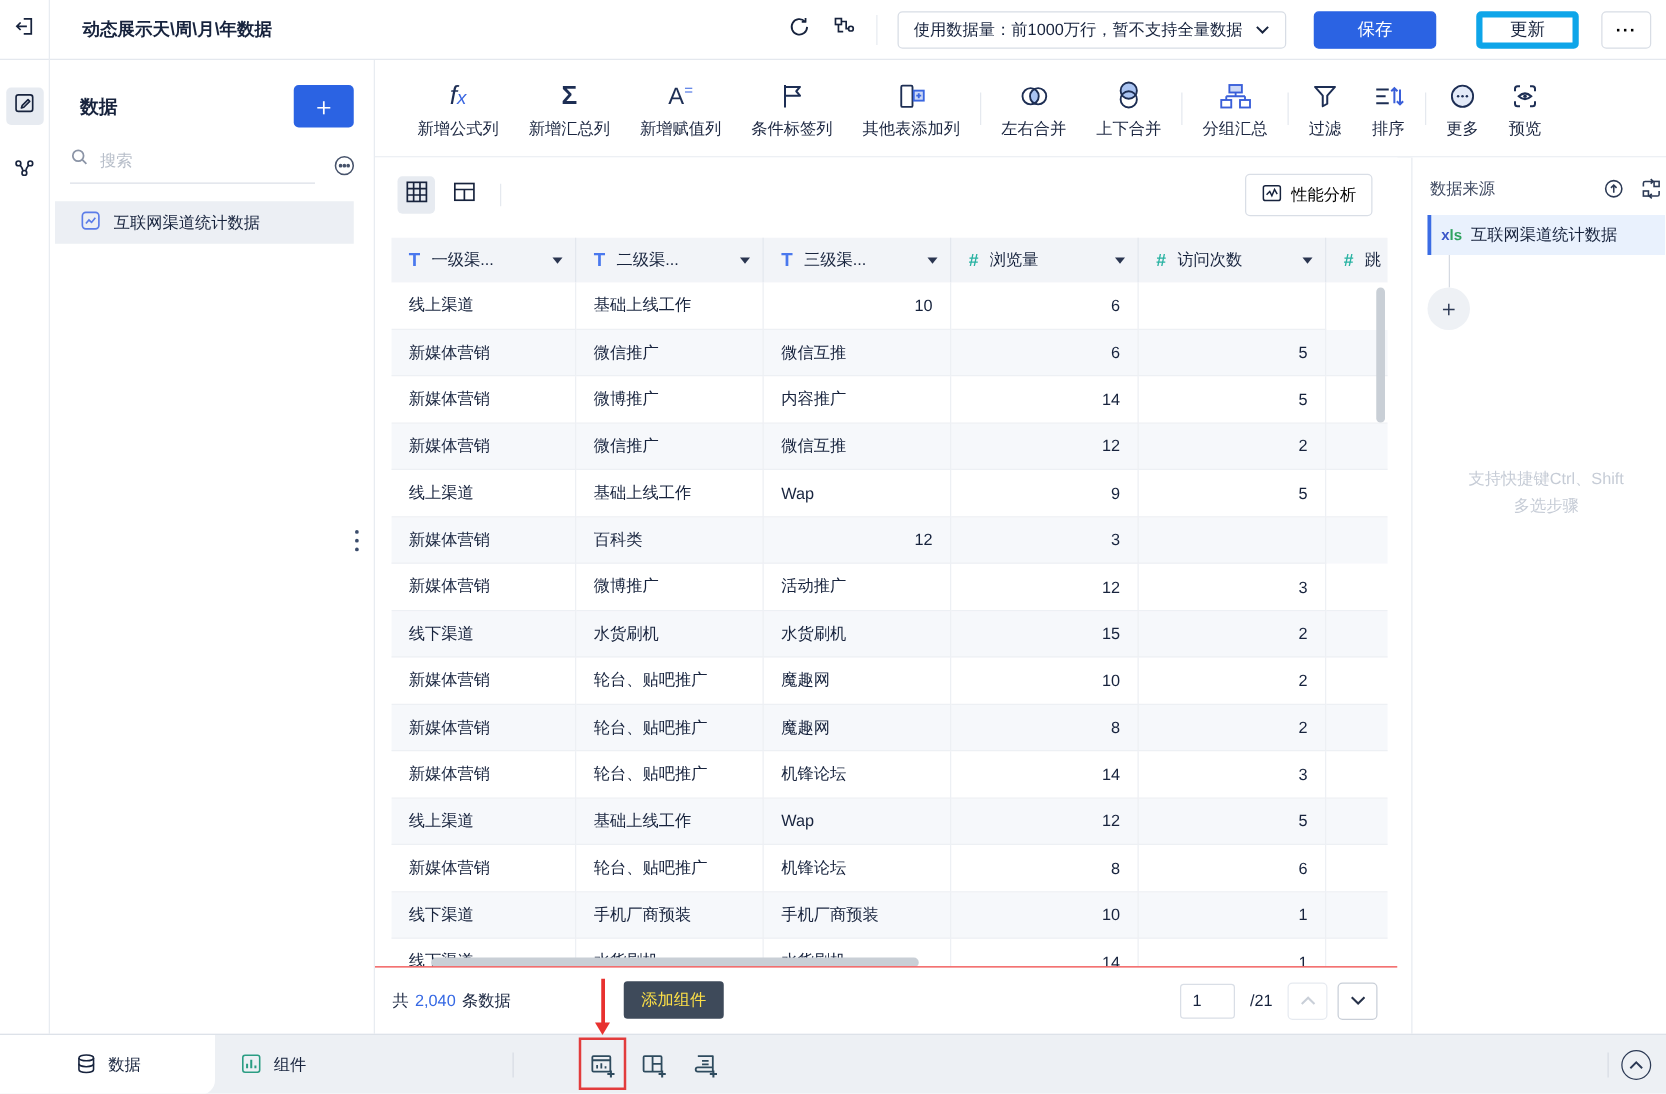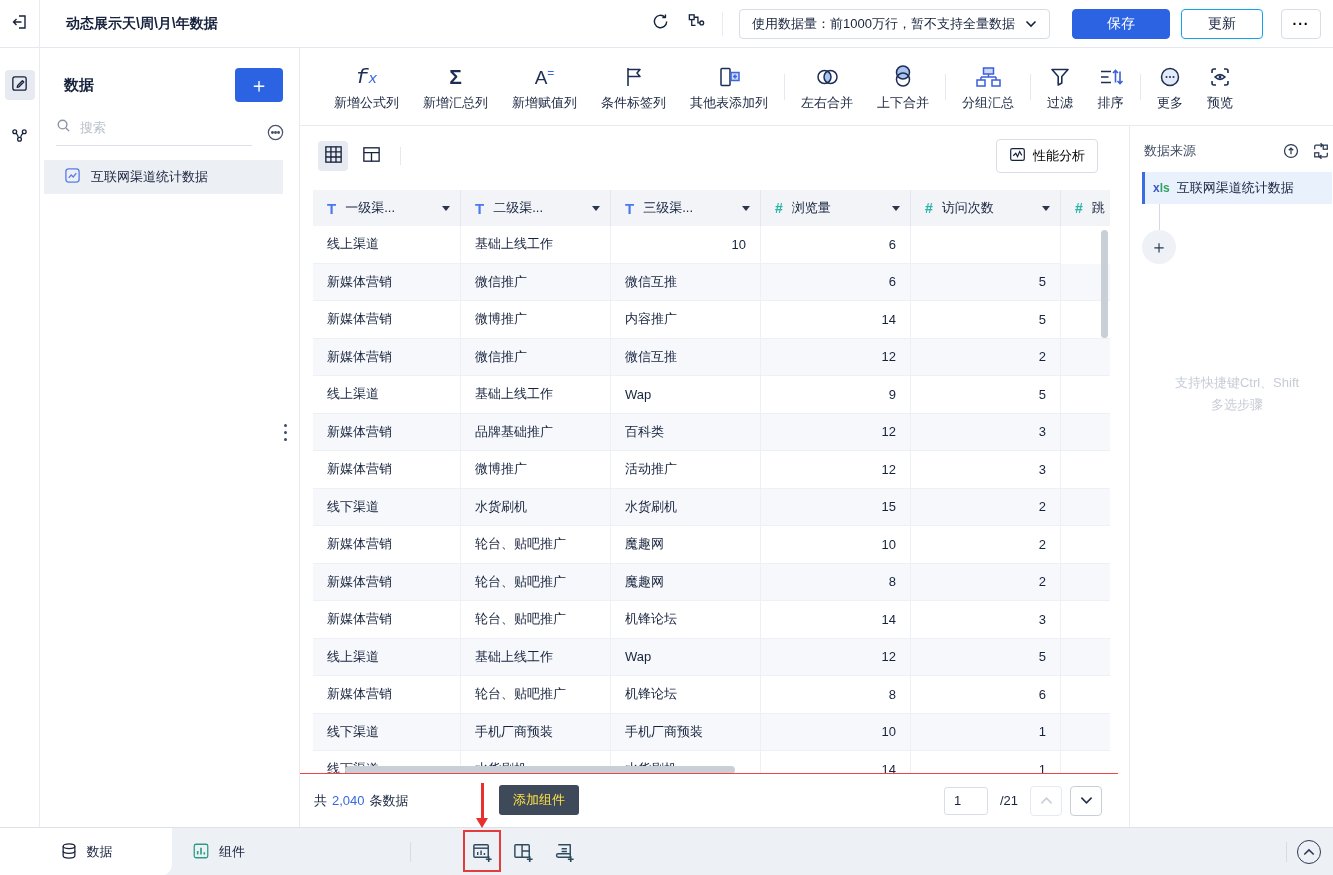--- a/index.html
+++ b/index.html
@@ -14,21 +14,21 @@
               border-right:1px solid #e8ecf1; cursor:pointer; }
   .doc-title { margin-left:26px; font-size:14px; font-weight:bold; }
   .tb-spacer { flex:1; }
   .tb-iconbtn { width:28px; height:28px; display:flex; align-items:center; justify-content:center; cursor:pointer; }
   .tb-divider { width:1px; height:24px; background:#e8ecf1; margin:0 16px 0 12px; }
   .usage-dd { height:30px; display:flex; align-items:center; padding:0 12px; border:1px solid #d8dde5;
               border-radius:4px; font-size:13px; cursor:pointer; background:#fff; }
   .usage-dd svg { margin-left:10px; }
   .btn { height:30px; border-radius:4px; font-size:14px; display:flex; align-items:center; justify-content:center; cursor:pointer; }
   .btn-primary { width:98px; margin-left:22px; background:#2b63e3; color:#fff; border:1px solid #2b63e3; }
-  .btn-plain { width:82px; margin-left:11px; background:#fff; border:1px solid #0ea5e9; color:#17233d; }
+  .btn-plain { width:82px; margin-left:32px; background:#fff; border:5px solid #0ea5e9; color:#17233d; }
   .btn-more { width:40px; margin-left:18px; margin-right:12px; background:#fff; border:1px solid #d8dde5;
               font-weight:bold; letter-spacing:1px; }
 
   
   #rail { position:absolute; left:0; top:48px; width:40px; height:779px; background:#fff;
           border-right:1px solid #e8ecf1; display:flex; flex-direction:column; align-items:center; padding-top:22px; gap:22px; }
   .rail-btn { width:30px; height:30px; border-radius:4px; display:flex; align-items:center; justify-content:center; cursor:pointer; }
   .rail-btn.active { background:#e7ebf1; }
 
   
@@ -243,21 +243,21 @@
 
   <div class="drag-handle">
       <i></i>
       <i></i>
       <i></i>
     </div>
 
   <div id="toolbar">
       <div class="tool-item">
         <span class="tool-ic">
-          <span style="font-family:Liberation Mono, monospace;font-style:italic;font-size:21px;color:#1d2e54;">f<span style="color:#3a66e0;font-size:15px;">x</span></span>
+          <span style="font-family:Liberation Sans, sans-serif;font-style:italic;font-size:21px;color:#1d2e54;">f<span style="color:#3a66e0;font-size:15px;">x</span></span>
         </span>
         <span class="tool-label">新增公式列</span>
       </div>
       <div class="tool-item">
         <span class="tool-ic">
           <span style="font-size:21px;font-weight:bold;color:#1d2e54;">Σ</span>
         </span>
         <span class="tool-label">新增汇总列</span>
       </div>
       <div class="tool-item">
@@ -459,21 +459,20 @@
           <div class="g-row">
             <div class="g-cell w0">线上渠道</div>
             <div class="g-cell w1">基础上线工作</div>
             <div class="g-cell w2">Wap</div>
             <div class="g-cell w3 num">9</div>
             <div class="g-cell w4 num">5</div>
             <div class="g-cell w5 num"></div>
           </div>
           <div class="g-row alt">
             <div class="g-cell w0">新媒体营销</div>
-            <div class="g-cell w1">品牌基础推广</div>
             <div class="g-cell w2">百科类</div>
             <div class="g-cell w3 num">12</div>
             <div class="g-cell w4 num">3</div>
             <div class="g-cell w5 num"></div>
           </div>
           <div class="g-row">
             <div class="g-cell w0">新媒体营销</div>
             <div class="g-cell w1">微博推广</div>
             <div class="g-cell w2">活动推广</div>
             <div class="g-cell w3 num">12</div>

